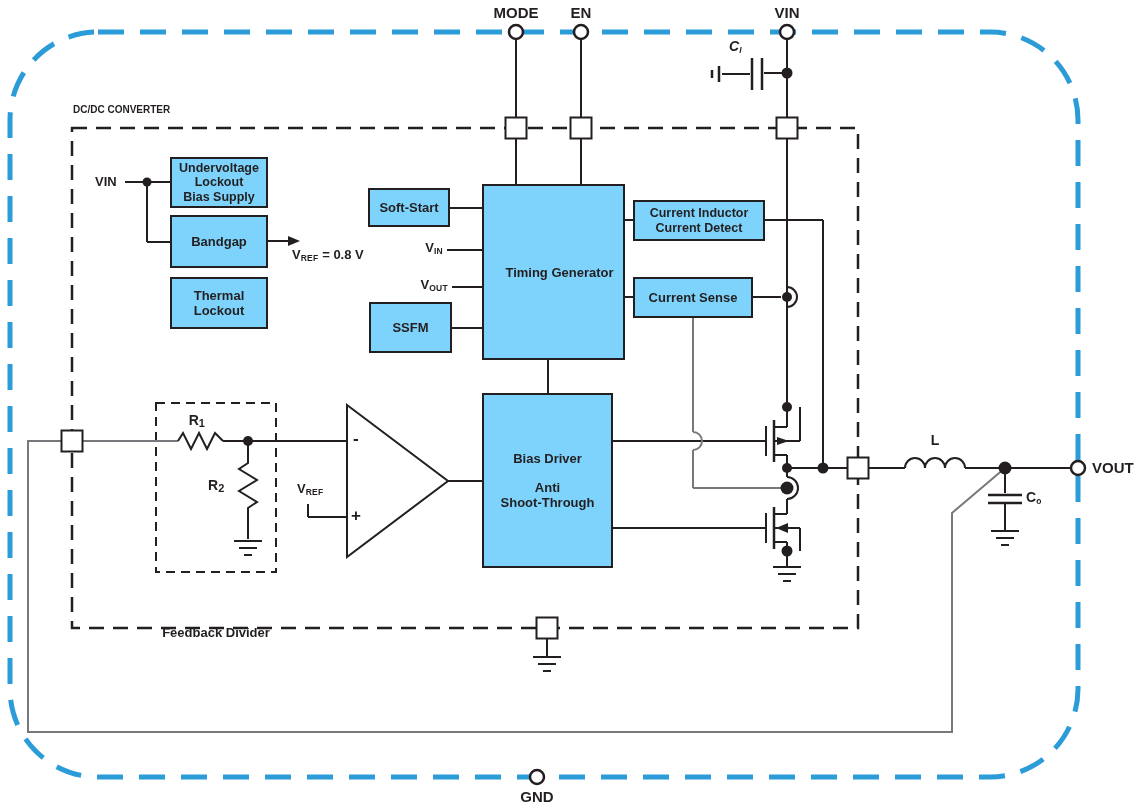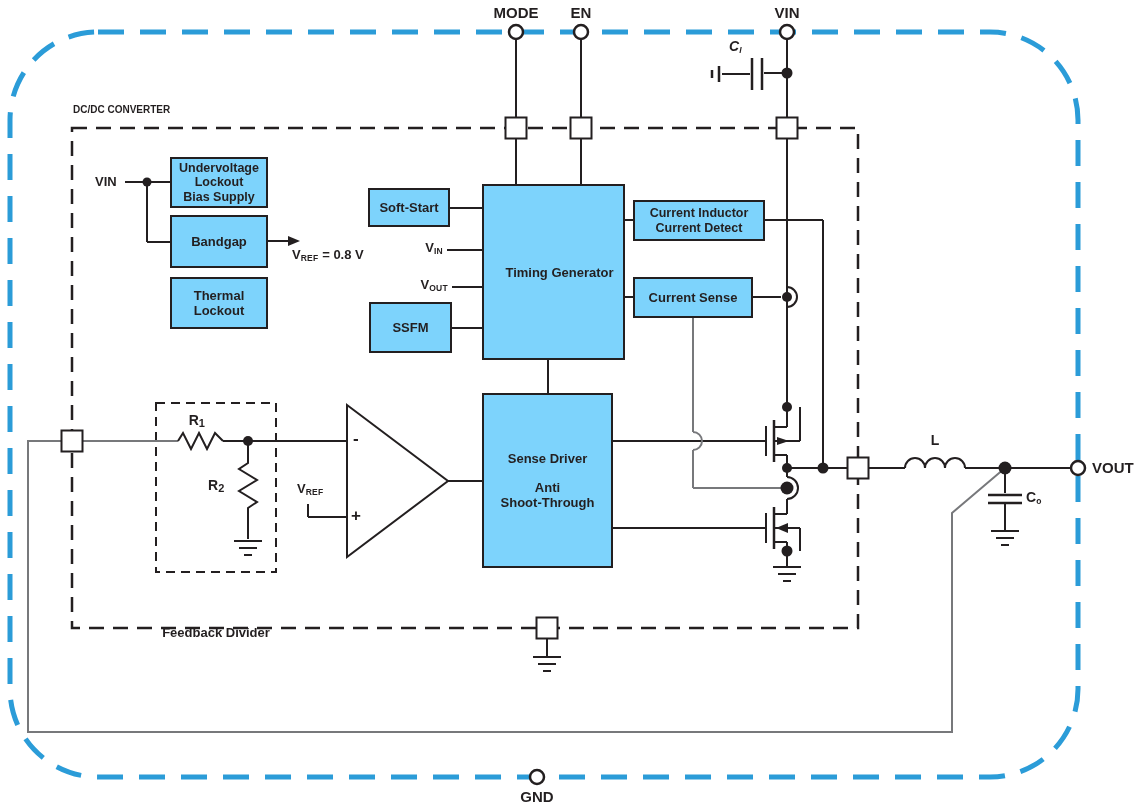--- a/index.html
+++ b/index.html
@@ -177,21 +177,21 @@
   <span>Timing Generator</span>
 </div>
 <div class="blk small" style="left:633px;top:200px;width:128px;height:37px;">
   <span>Current Inductor</span>
   <span>Current Detect</span>
 </div>
 <div class="blk" style="left:633px;top:277px;width:116px;height:37px;">
   <span>Current Sense</span>
 </div>
 <div class="blk" style="left:482px;top:393px;width:127px;height:171px;">
-  <span>Sense Driver</span>
+  <span>Bias Driver</span>
   <span class="gd-gap"></span>
   <span>Anti</span>
   <span>Shoot-Through</span>
 </div>
 
 <div class="lbl ctr" style="left:486px;top:4px;width:60px;font-size:15px;">MODE</div>
 <div class="lbl ctr" style="left:561px;top:4px;width:40px;font-size:15px;">EN</div>
 <div class="lbl ctr" style="left:762px;top:4px;width:50px;font-size:15px;">VIN</div>
 <div class="lbl ctr" style="left:512px;top:788px;width:50px;font-size:15px;">GND</div>
 <div class="lbl" style="left:1092px;top:459px;font-size:15px;">VOUT</div>

